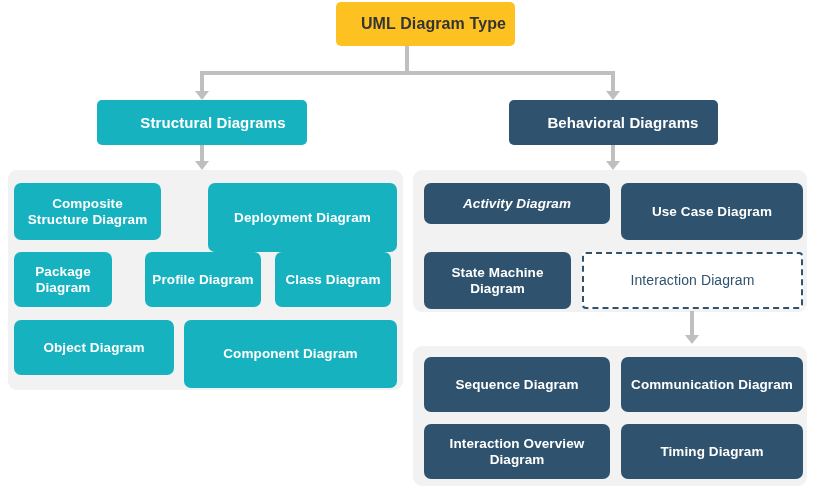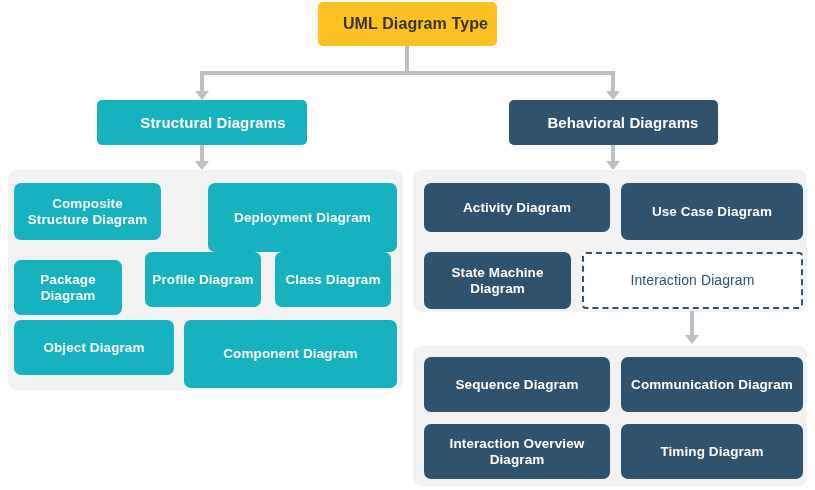--- a/index.html
+++ b/index.html
@@ -91,21 +91,21 @@
     border-left: 7px solid transparent;
     border-right: 7px solid transparent;
     border-top: 9px solid #BFBFBF;
   }
 </style>
 </head>
 <body>
 
 <div id="canvas">
 
-  <div class="node node-root" style="left:318px; top:2px; width:179px; height:44px;padding-left:22px;">UML Diagram Type</div>
+  <div class="node node-root" style="left:336px; top:2px; width:179px; height:44px;padding-left:22px;">UML Diagram Type</div>
 
   <div class="conn-v" style="left:405px; top:46px; height:29px;"></div>
   <div class="conn-h" style="left:200px; top:71px; width:415px;"></div>
   <div class="conn-v" style="left:200px; top:71px; height:22px;"></div>
   <div class="conn-arrow" style="left:195px; top:91px;"></div>
   <div class="conn-v" style="left:611px; top:71px; height:22px;"></div>
   <div class="conn-arrow" style="left:606px; top:91px;"></div>
 
   <div class="node node-cat node-teal" style="left:97px; top:100px; width:210px; height:45px;padding-left:28px;">Structural Diagrams</div>
 
@@ -117,34 +117,34 @@
   <div class="conn-v" style="left:611px; top:145px; height:18px;"></div>
   <div class="conn-arrow" style="left:606px; top:161px;"></div>
 
   <div class="panel" style="left:8px; top:170px; width:395px; height:220px;">
   </div>
 
   <div class="node node-leaf node-teal" style="left:14px; top:183px; width:147px; height:57px;">Composite Structure Diagram</div>
 
   <div class="node node-leaf node-teal" style="left:208px; top:183px; width:189px; height:69px;">Deployment Diagram</div>
 
-  <div class="node node-leaf node-teal" style="left:14px; top:260px; width:108px; height:55px;">Package Diagram</div>
+  <div class="node node-leaf node-teal" style="left:14px; top:252px; width:98px; height:55px;">Package Diagram</div>
 
   <div class="node node-leaf node-teal" style="left:145px; top:252px; width:116px; height:55px;">Profile Diagram</div>
 
   <div class="node node-leaf node-teal" style="left:275px; top:252px; width:116px; height:55px;">Class Diagram</div>
 
   <div class="node node-leaf node-teal" style="left:14px; top:320px; width:160px; height:55px;">Object Diagram</div>
 
   <div class="node node-leaf node-teal" style="left:184px; top:320px; width:213px; height:68px;">Component Diagram</div>
 
   <div class="panel" style="left:413px; top:170px; width:394px; height:142px;">
   </div>
 
-  <div class="node node-leaf node-navy" style="left:424px; top:183px; width:186px; height:49px;">Activity Diagram</div>
+  <div class="node node-leaf node-navy" style="left:424px; top:183px; width:186px; height:41px;font-style:italic;">Activity Diagram</div>
 
   <div class="node node-leaf node-navy" style="left:621px; top:183px; width:182px; height:57px;">Use Case Diagram</div>
 
   <div class="node node-dashed" style="left:582px; top:252px; width:221px; height:57px;">Interaction Diagram</div>
 
   <div class="node node-leaf node-navy" style="left:424px; top:252px; width:147px; height:57px;">State Machine Diagram</div>
 
   <div class="conn-v" style="left:690px; top:311px; height:26px;"></div>
   <div class="conn-arrow" style="left:685px; top:335px;"></div>
 

